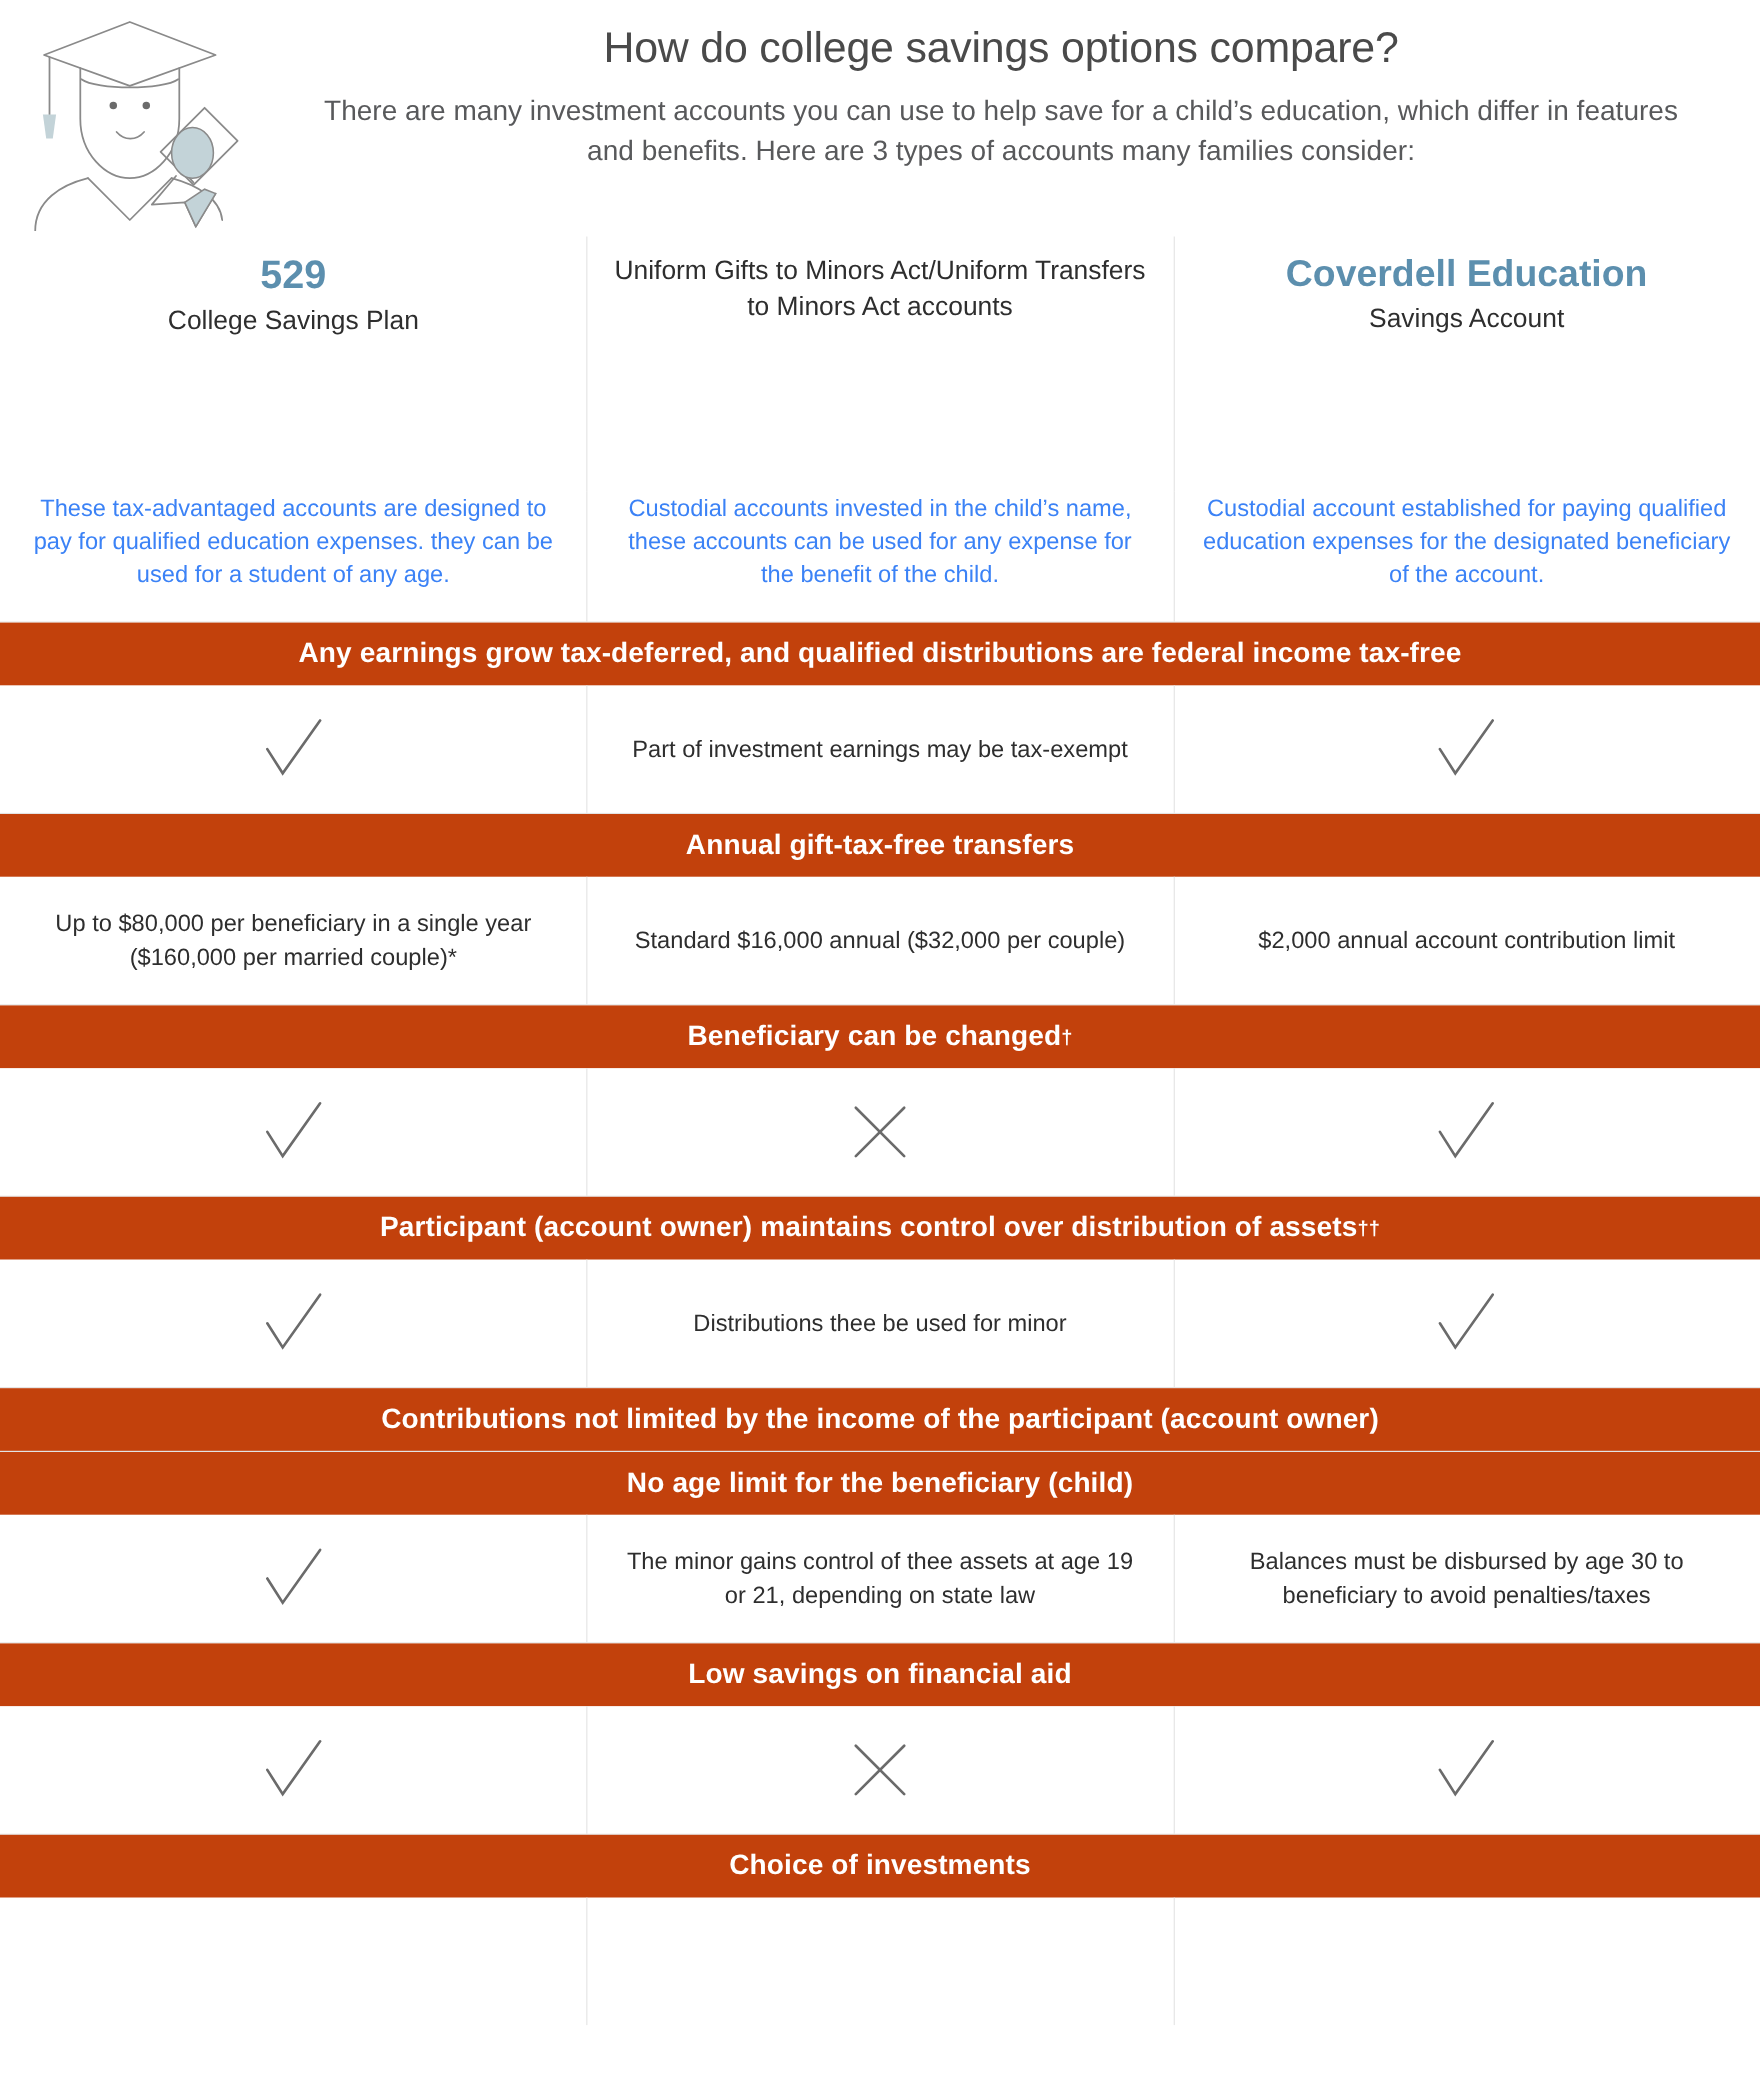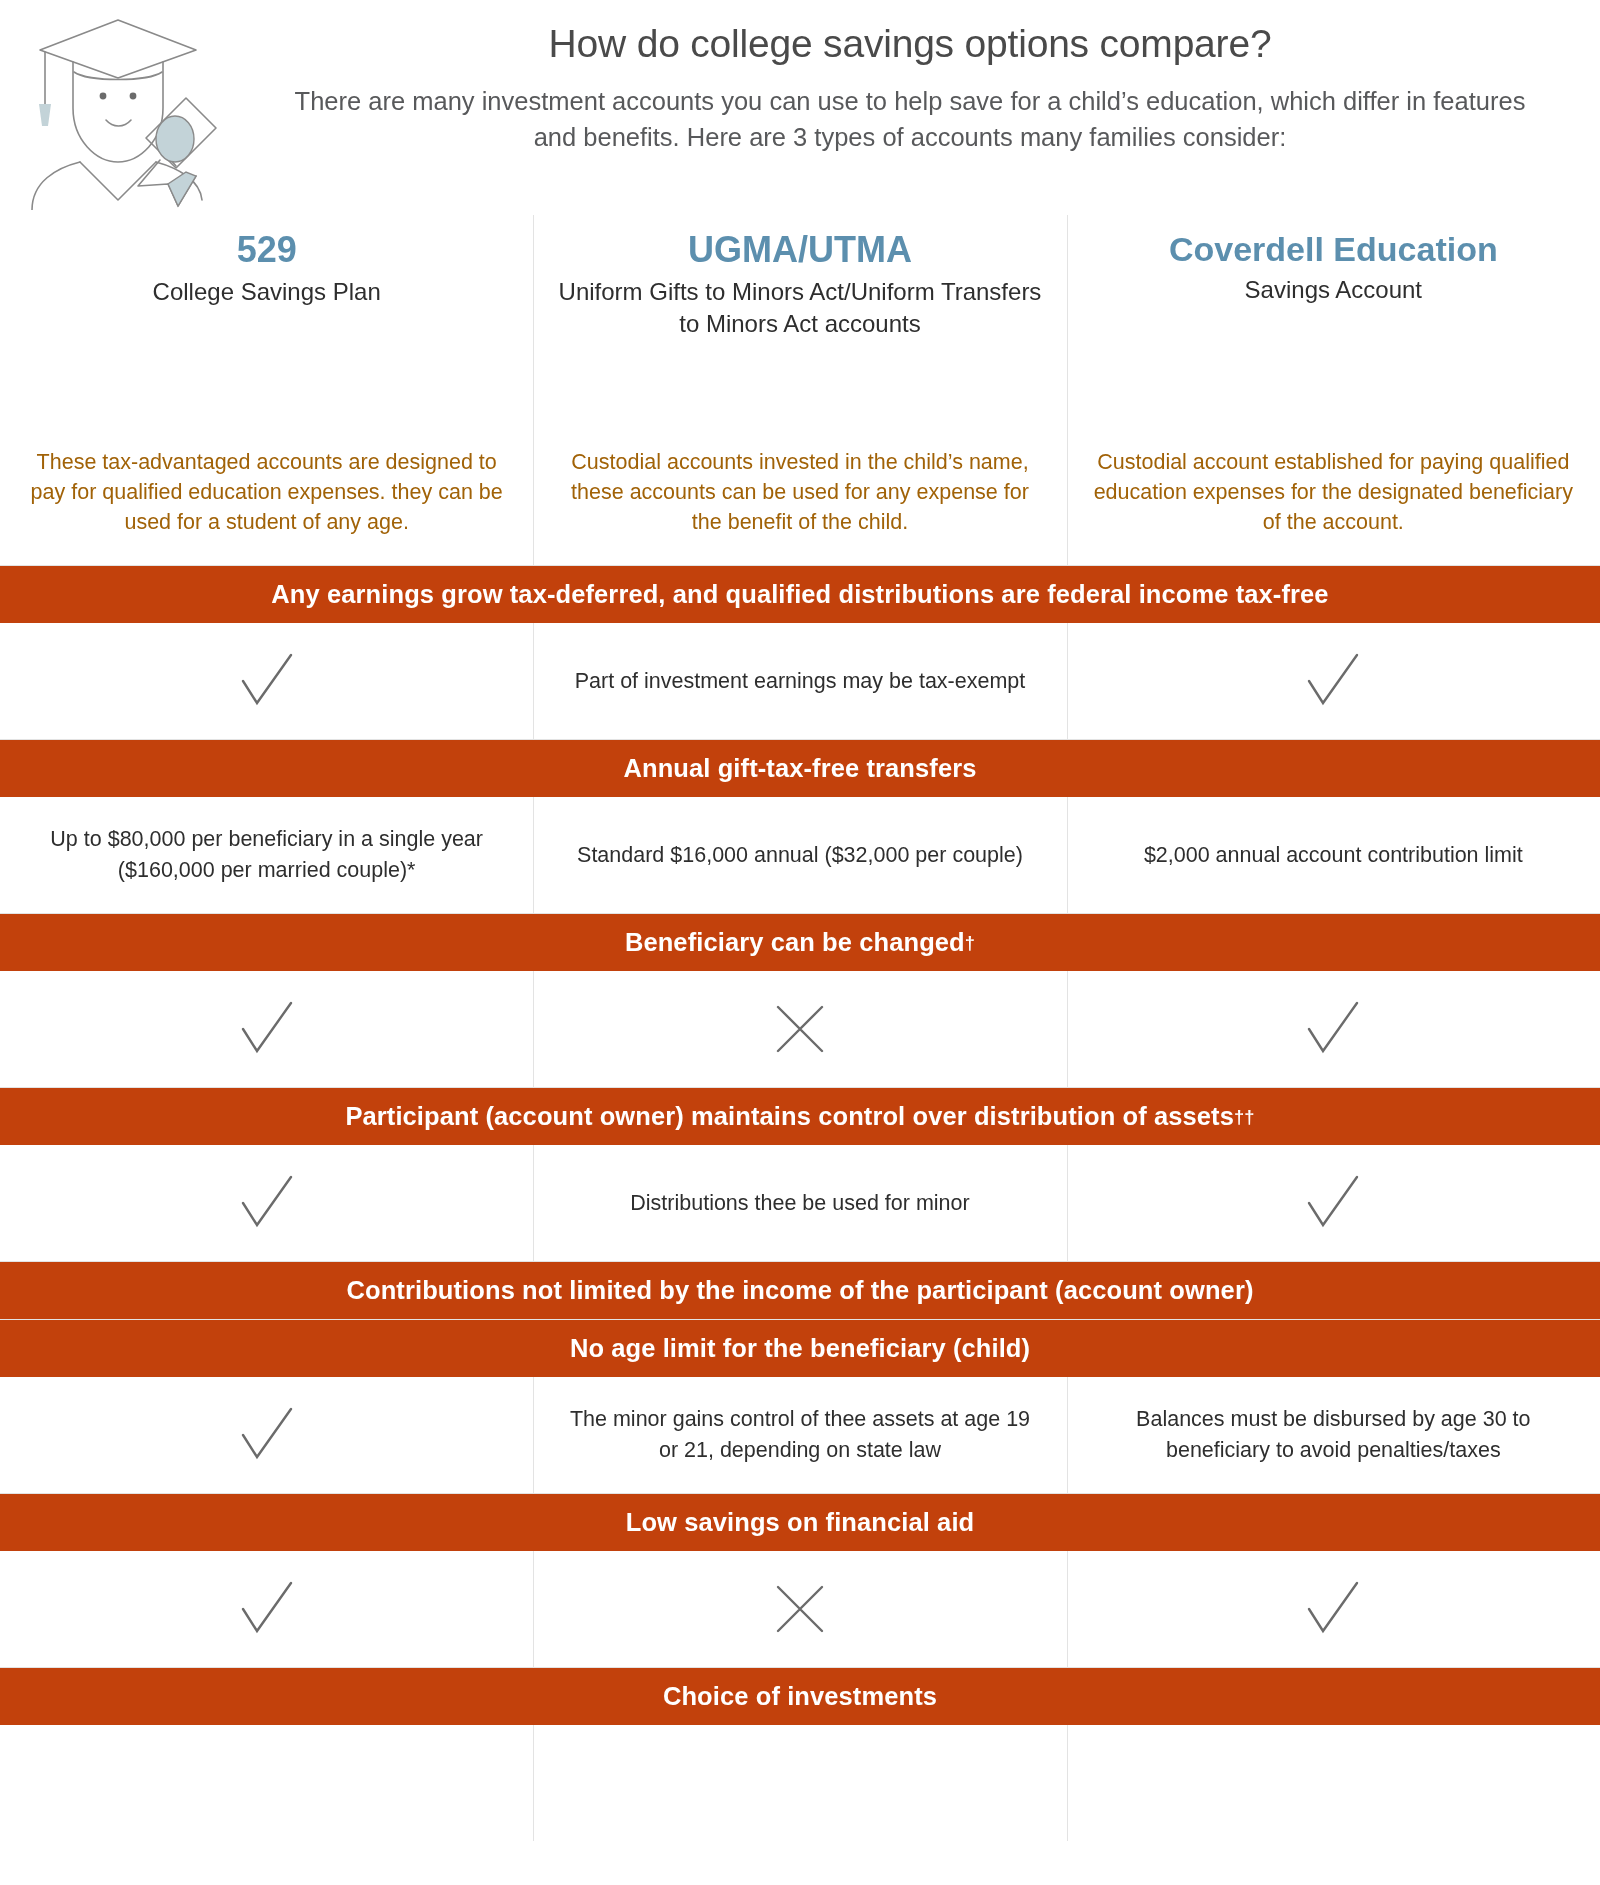--- a/index.html
+++ b/index.html
@@ -107,21 +107,21 @@
   }
 
   .coldesc {
     padding: 0 26px 22px 26px;
     text-align: center;
     box-sizing: border-box;
     height: 118px;
   }
   .col-desc-text {
     font-size: 21.5px;
-    color: #a16207;
+    color: #3b82f6;
     line-height: 1.40;
     margin: 0;
   }
 
   
   .banner {
     background: #c2410c;
     color: #ffffff;
     font-size: 25.5px;
     font-weight: bold;
@@ -229,21 +229,20 @@
 
   <div class="cols">
     <div class="col">
       <div class="colhead">
         <div class="col-name">529</div>
         <div class="col-sub">College Savings Plan</div>
       </div>
     </div>
     <div class="col">
       <div class="colhead">
-        <div class="col-name">UGMA/UTMA</div>
         <div class="col-sub">Uniform Gifts to Minors Act/Uniform Transfers to Minors Act accounts</div>
       </div>
     </div>
     <div class="col">
       <div class="colhead">
         <div class="col-name small">Coverdell Education</div>
         <div class="col-sub">Savings Account</div>
       </div>
     </div>
   </div>

